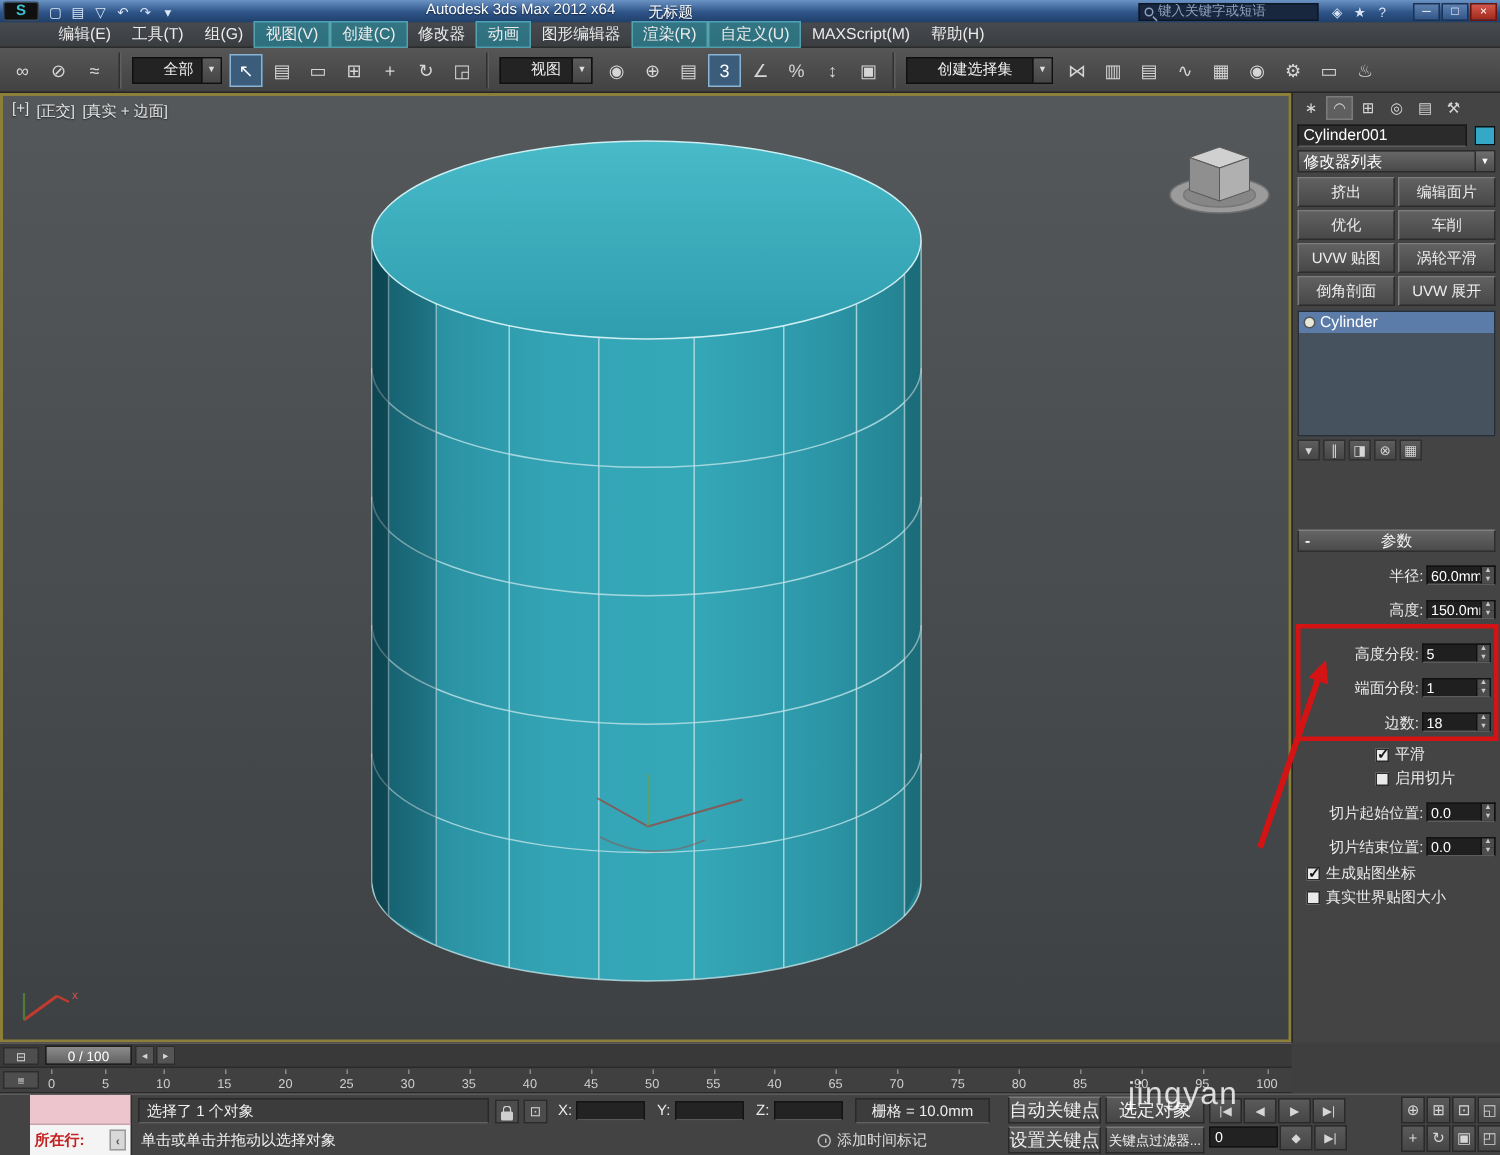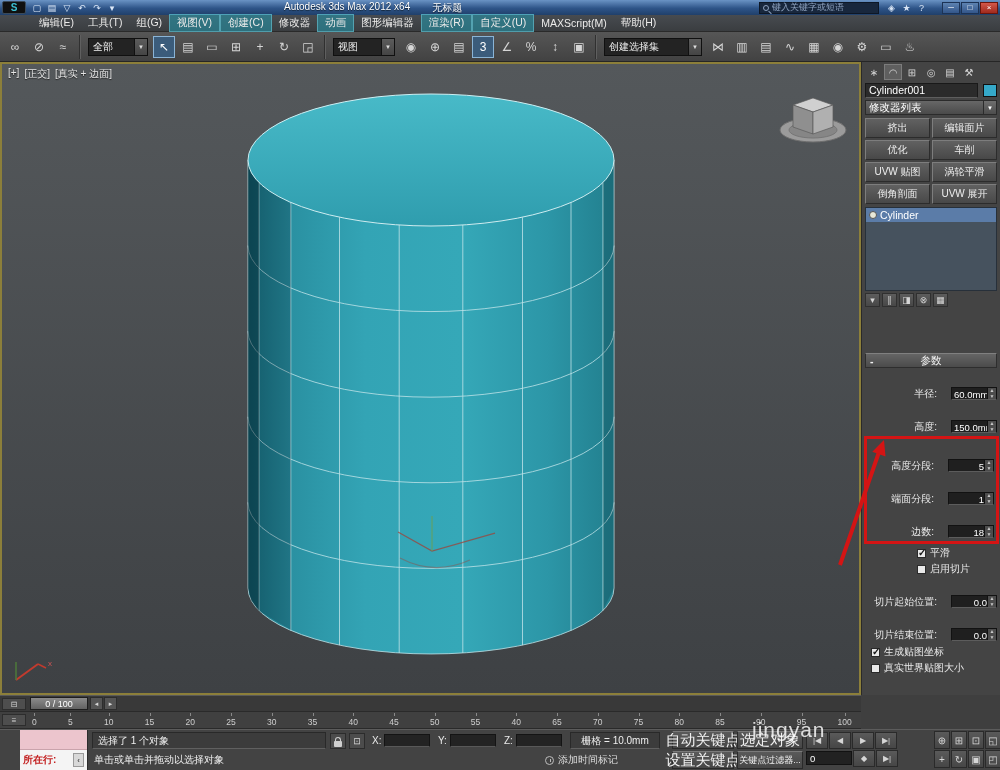--- a/index.html
+++ b/index.html
@@ -41,21 +41,21 @@
   
   .toolbar { position:absolute; left:0; top:32px; width:1000px; height:30px;
     background:linear-gradient(#565656,#424242); border-bottom:1px solid #262626;
     display:flex; align-items:center; padding:0 3px; }
   .icon { display:inline-flex; align-items:center; justify-content:center; color:#d6d6d6; flex:none; }
   .toolbar .tbgroup { display:flex; align-items:center; }
   .toolbar .icon { width:22px; height:22px; font-size:12px; border:1px solid transparent; margin:0 1px; }
   .toolbar .icon.active { background:#3b5c7b; border-color:#8ab4d6; color:#fff; }
   .sep { width:1px; height:24px; background:#303030; box-shadow:1px 0 0 #5f5f5f; margin:0 4px; flex:none; }
   .tb-dd { height:18px; background:#232323; border:1px solid #101010; color:#f0f0f0; font-size:10px;
-    display:flex; align-items:center; padding-left:4px; margin:0 4px; flex:none; }
+    display:flex; align-items:flex-start; padding-left:20px; margin:0 4px; flex:none; }
   .tb-dd .dda { margin-left:auto; width:13px; height:100%; background:linear-gradient(#5c5c5c,#454545);
     border-left:1px solid #111; display:flex; align-items:center; justify-content:center; font-size:6px; color:#ddd; }
   .tb-dd .dda::before { content:"▼"; }
   .dd-filter { width:60px; } .dd-coord { width:62px; } .dd-selset { width:98px; }
   
   .viewport { position:absolute; left:0; top:62px; width:861px; height:633px;
     background:linear-gradient(#54585b,#3e4144); border:2px solid #8c7f3a; }
   .vp-label { position:absolute; left:6px; top:3px; font-size:10px; color:#e6e6e6; display:flex; gap:5px;
     text-shadow:0 1px 1px #222; z-index:3; }
   .vp-svg { position:absolute; left:0; top:0; }
@@ -83,21 +83,21 @@
   .stackrow { height:14px; display:flex; align-items:center; gap:3px; color:#fff; font-size:10.5px; padding:0 3px; }
   .stackrow.sel { background:#5b7ca8; }
   .bulb { width:8px; height:8px; background:#e8e8d8; border:1px solid #555; border-radius:50%; flex:none; }
   .stacktools { display:flex; gap:2px; margin-top:2px; height:15px; }
   .stacktools .icon { width:15px; height:14px; font-size:9px; background:linear-gradient(#5d5d5d,#474747); border:1px solid #303030; }
   .rollout { margin-top:45px; }
   .rollhdr { height:15px; background:linear-gradient(#656565,#4b4b4b); border:1px solid #2e2e2e;
     border-top-color:#808080; position:relative; display:flex; align-items:center; justify-content:center;
     color:#f2f2f2; font-size:10.5px; }
   .rollhdr .minus { position:absolute; left:4px; font-weight:bold; }
-  .prow { display:flex; align-items:center; justify-content:flex-end; height:15px; margin-top:18px; gap:14px;text-align:right; }
+  .prow { display:flex; align-items:center; justify-content:flex-end; height:15px; margin-top:8px; gap:2px; }
   .plabel { font-size:10px; color:#eaeaea; white-space:nowrap; }
   .pfield { width:46px; height:13px; background:#1f1f1f; border:1px solid #121212; border-bottom-color:#5c5c5c;
     display:flex; align-items:stretch; flex:none; }
   .pval { flex:1; font-size:9.5px; color:#fff; padding:1px 0 0 2px; overflow:hidden; }
   .spin { width:9px; display:flex; flex-direction:column; border-left:1px solid #111; }
   .spin i { flex:1; font-style:normal; background:#4c4c4c; color:#c8c8c8; font-size:5px; line-height:5px;
     display:flex; align-items:center; justify-content:center; }
   .spin i.up::before { content:"▲"; } .spin i.dn::before { content:"▼"; }
   .red-box { border:3px solid #d41414; padding:1px 2px 2px 0; margin:2px -2px 1px -1px; }
   .cbrow { display:flex; align-items:center; gap:4px; height:14px; margin-top:2px; }
@@ -149,21 +149,21 @@
     border:1px solid #141414; border-bottom-color:#585858; }
   .gridinfo { position:absolute; left:570px; top:2px; width:90px; height:17px; background:#3c3c3c;
     border:1px solid #292929; border-bottom-color:#606060; display:flex; align-items:center;
     justify-content:center; color:#eee; white-space:nowrap; }
   .prompt { position:absolute; left:94px; top:22px; height:16px; display:flex; align-items:center; color:#f0f0f0; }
   .timetag { position:absolute; left:545px; top:22px; height:16px; display:flex; align-items:center;
     gap:4px; color:#ddd; }
   .clockico { width:9px; height:9px; border:1px solid #bbb; border-radius:50%; position:relative; }
   .clockico::after { content:""; position:absolute; left:4px; top:2px; width:1px; height:3px; background:#bbb; }
   .skbtn { position:absolute; width:62px; height:18px; background:linear-gradient(#5a5a5a,#464646);
-    border:1px solid #2a2a2a; border-top-color:#7a7a7a; color:#f0f0f0; font-size:15px;
+    border:1px solid #2a2a2a; border-top-color:#7a7a7a; color:#f0f0f0; font-size:12px;
     display:flex; align-items:center; justify-content:center; white-space:nowrap; }
   .transport { position:absolute; left:806px; top:1px; width:126px; height:39px; }
   .transport .trow { display:flex; gap:1px; margin-top:1px; }
   .transport .icon { width:22px; height:17px; background:linear-gradient(#5a5a5a,#464646);
     border:1px solid #2a2a2a; font-size:8px; }
   .framefield { width:46px; height:14px; background:#222; border:1px solid #121212; color:#fff;
     font-size:9.5px; padding:1px 3px; margin-top:1px; }
   .navgrid { position:absolute; left:934px; top:1px; display:grid; grid-template-columns:repeat(4,16px);
     grid-auto-rows:18px; gap:1px; }
   .navgrid .icon { width:16px; height:18px; background:linear-gradient(#5a5a5a,#464646);

